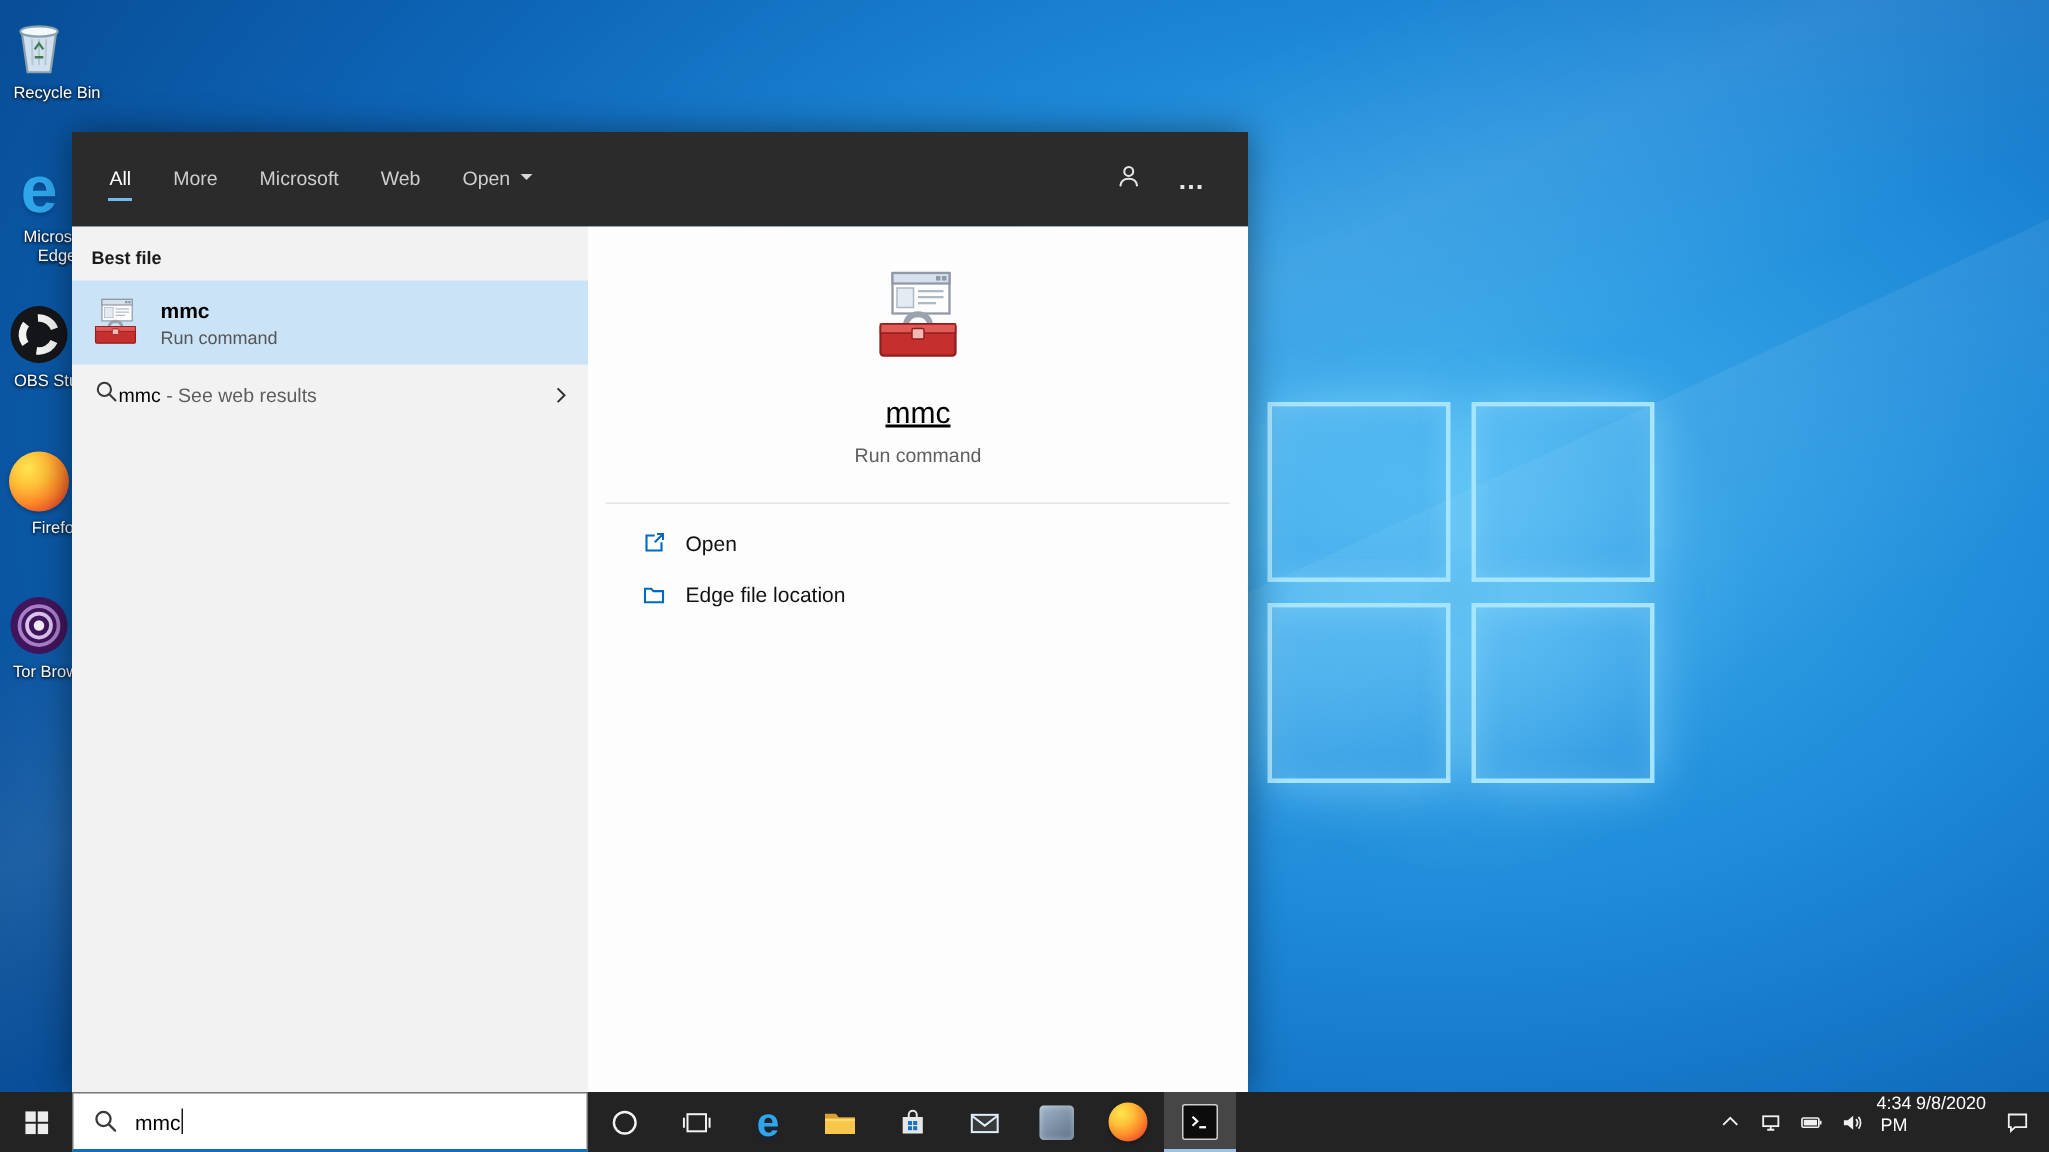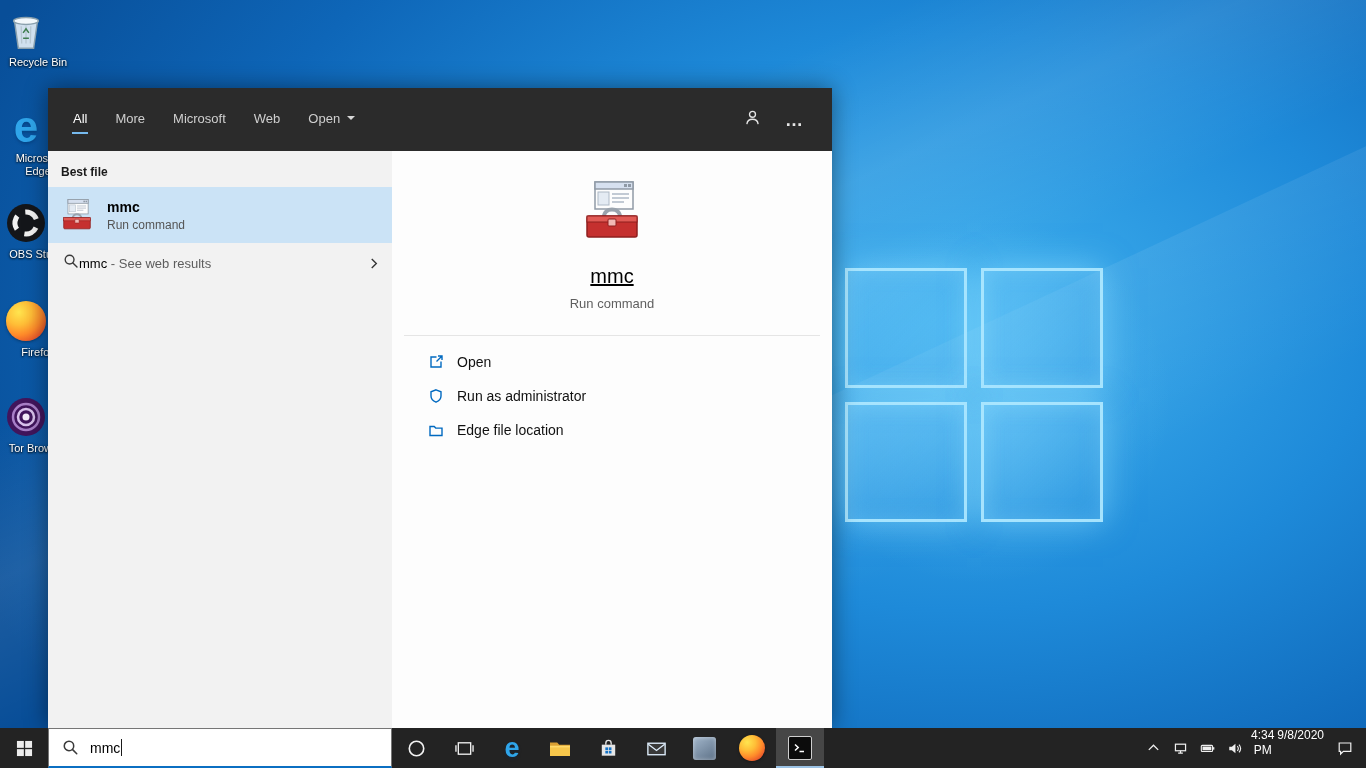--- a/index.html
+++ b/index.html
@@ -256,28 +256,20 @@
             <span>
               <svg viewBox="0 0 16 16" width="16" height="16">
                 <path d="M8.5 3 H3 V13 H13 V7.5 M10 2 H14 V6 M14 2 L8.5 7.5" stroke="#0069c0" stroke-width="1.4" fill="none"></path>
               </svg>
             </span>
             <span>Open</span>
           </div>
           <div class="act">
             <span>
               <svg viewBox="0 0 16 16" width="16" height="16">
-                <path d="M8 1.8 L13 3.8 V8 C13 11.2 11 13 8 14.2 C5 13 3 11.2 3 8 V3.8 Z" stroke="#0069c0" stroke-width="1.4" fill="none"></path>
-              </svg>
-            </span>
-            <span>Run as administrator</span>
-          </div>
-          <div class="act">
-            <span>
-              <svg viewBox="0 0 16 16" width="16" height="16">
                 <path d="M2 4.5 H6.2 L7.7 6.1 H14 V13.5 H2 Z" stroke="#0069c0" stroke-width="1.4" fill="none"></path>
               </svg>
             </span>
             <span>Edge file location</span>
           </div>
         </div>
       </div>
     </div>
   </div>
 

